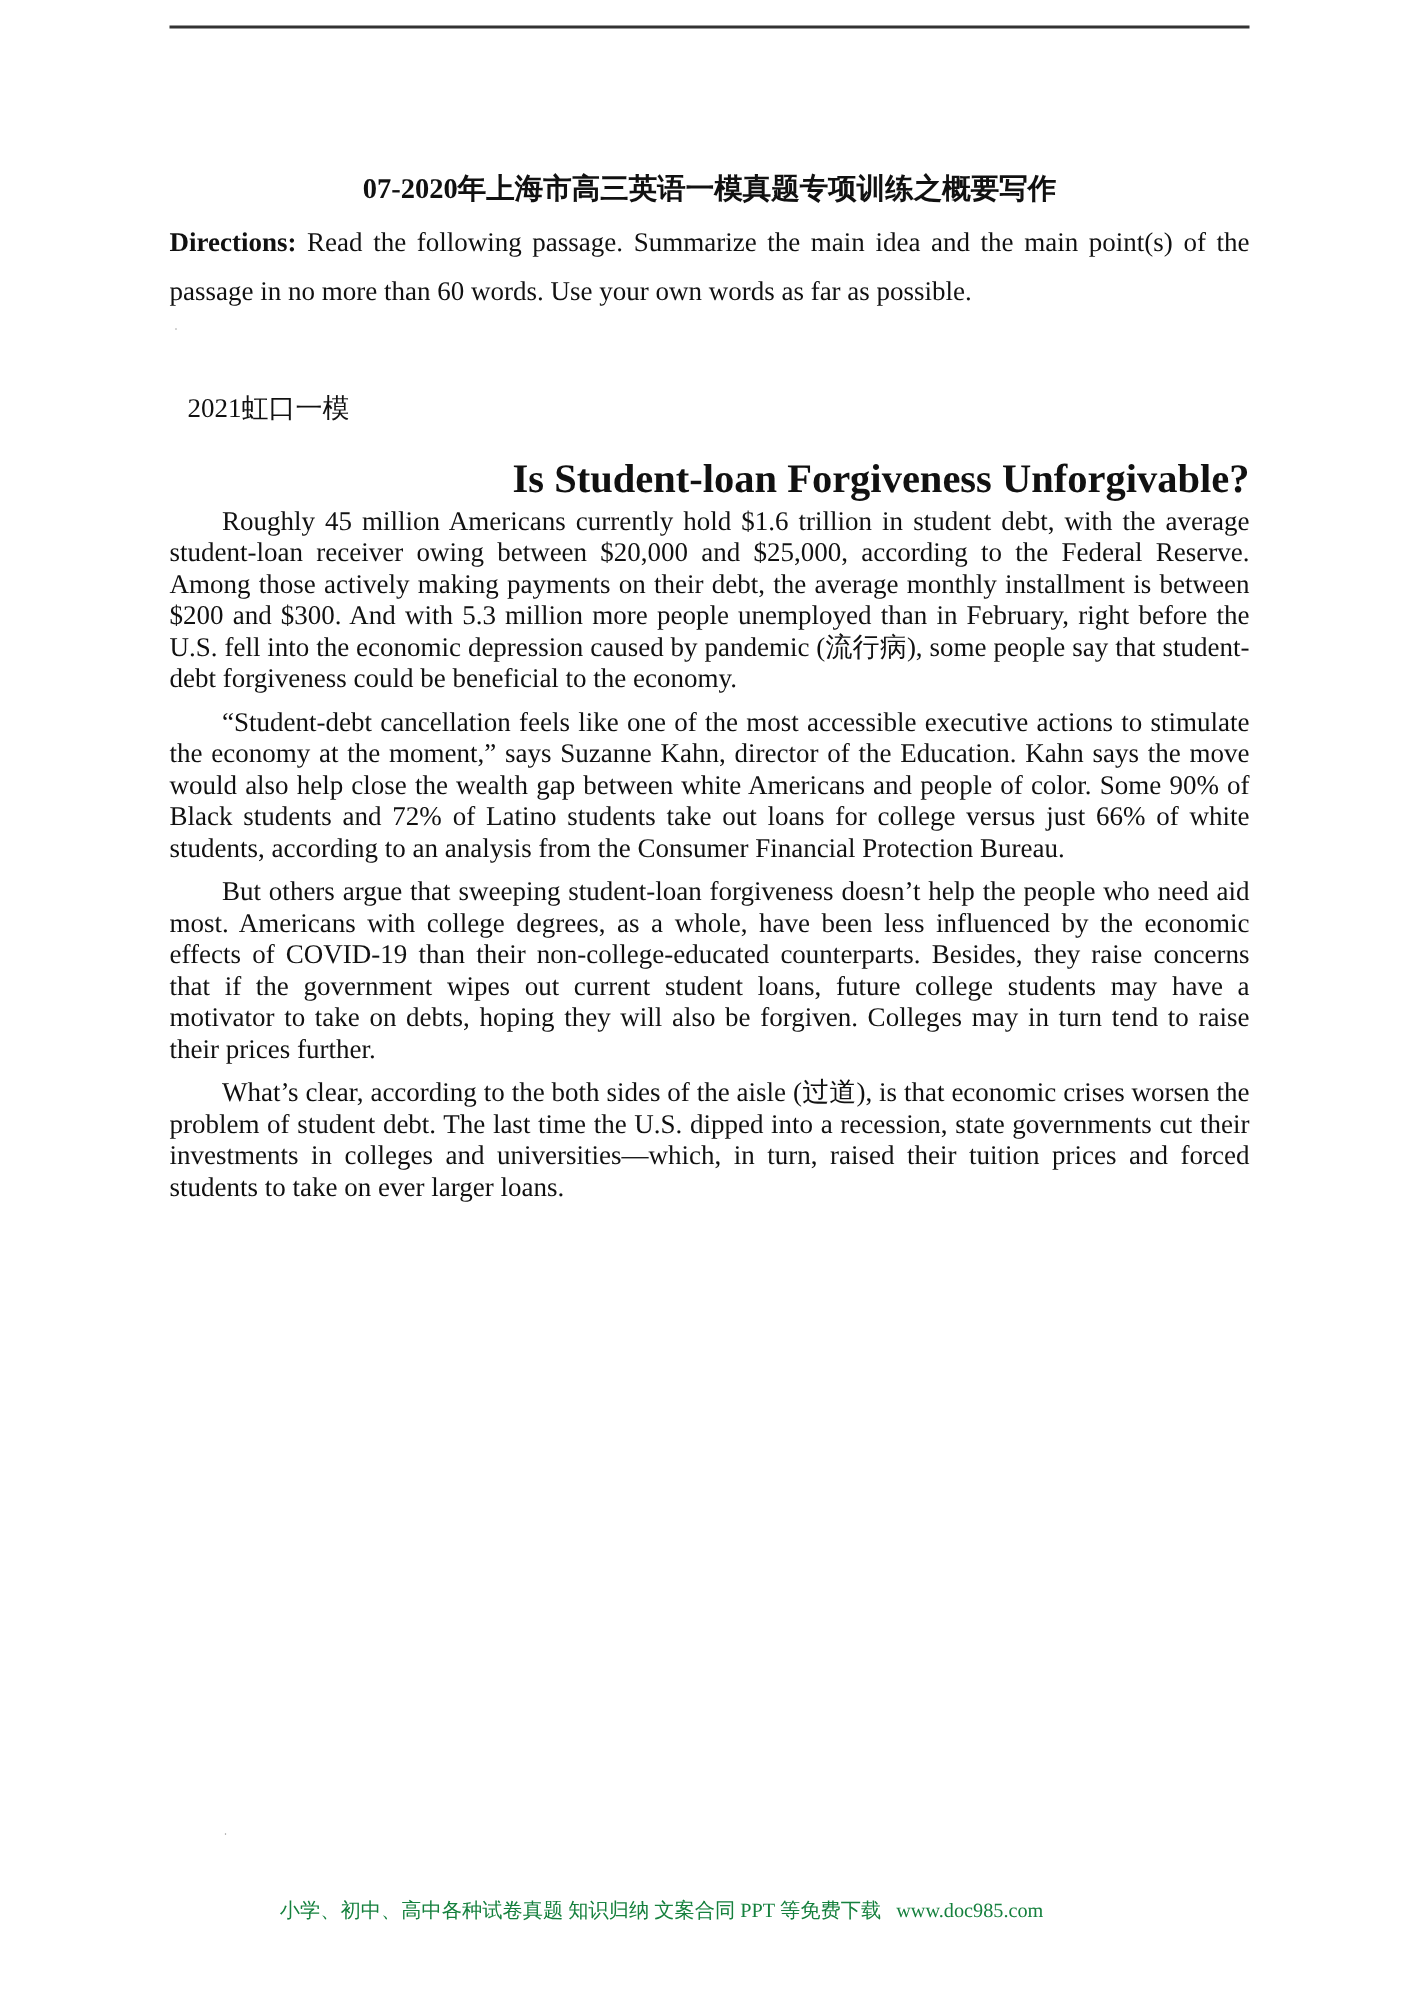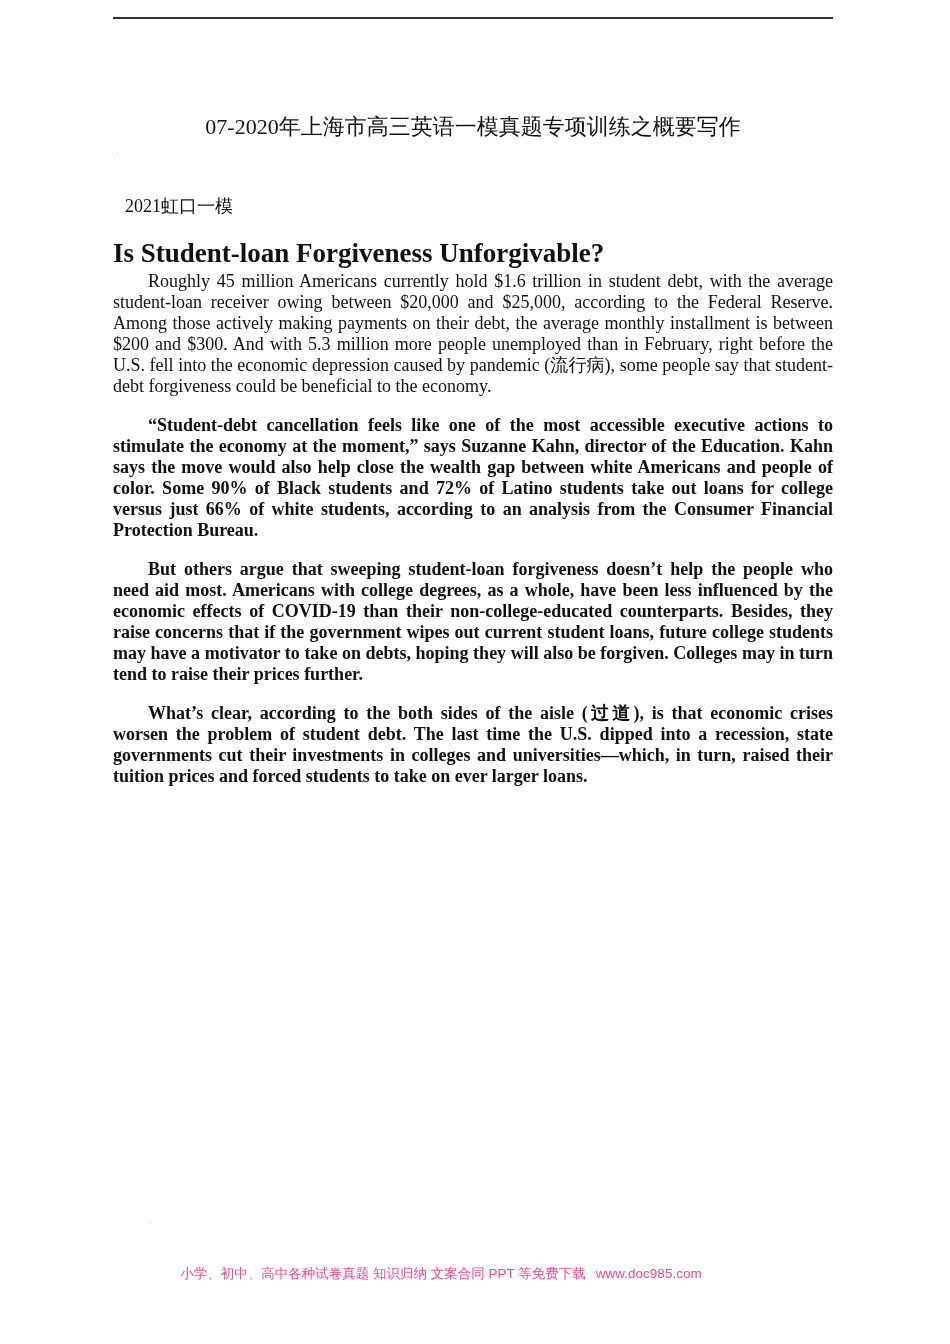--- a/index.html
+++ b/index.html
@@ -22,22 +22,22 @@
     .page {
       position: absolute;
       left: 113px;
       top: 112px;
       width: 720px;
       font-size: 18px;
       line-height: 33px;
     }
     .doc-title {
       text-align: center;
-      font-weight: normal;
-      font-size: 22px;
+      font-weight: bold;
+      font-size: 19px;
       line-height: 30px;
       margin: 0 0 3px 0;
     }
     .directions {
       text-align: justify;
       margin: 0;
     }
     .directions .label { font-weight: bold; }
     .blank-line {
       height: 33px;
@@ -49,60 +49,61 @@
       top: 4px;
       font-size: 8px;
       color: #9a9a9a;
       line-height: 10px;
     }
     .source {
       margin: 12px;
       line-height: 33px;
     }
     .passage-title {
-      text-align: left;
+      text-align: right;
       font-weight: bold;
       margin: 0;
       line-height: 36px;
     }
     .para {
       margin: 0;
       text-indent: 35px;
       text-align: justify;
       line-height: 21px;
     }
-    .para + .para { margin-top: 18px; font-weight: bold; }
+    .para + .para { margin-top: 8px; }
     .trail {
       position: absolute;
       left: 149px;
       top: 1218px;
       font-size: 8px;
       color: #9a9a9a;
     }
     .footer {
       position: absolute;
       left: 0;
       top: 1262px;
       width: 882px;
       text-align: center;
-      font-family: Liberation Sans, sans-serif;
+      font-family: Liberation Serif, serif;
       font-size: 13.5px;
-      color: #ec4899;
+      color: #15803d;
       line-height: 24px;
     }
     .footer .url { margin-left: 10px; }
   </style>
 </head>
 <body>
 
 <div class="top-rule"></div>
 
 <div class="page">
   <h1 class="doc-title">07-2020年上海市高三英语一模真题专项训练之概要写作</h1>
 
+  <p class="directions"><span class="label">Directions:</span><span> Read the following passage. Summarize the main idea and the main point(s) of the passage in no more than 60 words. Use your own words as far as possible.</span></p>
 
   <div class="blank-line">
     <span class="para-mark">·</span>
   </div>
 
   <p class="source">2021虹口一模</p>
 
   <h2 class="passage-title">Is Student-loan Forgiveness Unforgivable?</h2>
 
   <p class="para">Roughly 45 million Americans currently hold $1.6 trillion in student debt, with the average student-loan receiver owing between $20,000 and $25,000, according to the Federal Reserve. Among those actively making payments on their debt, the average monthly installment is between $200 and $300. And with 5.3 million more people unemployed than in February, right before the U.S. fell into the economic depression caused by pandemic (流行病), some people say that student-debt forgiveness could be beneficial to the economy.</p>

